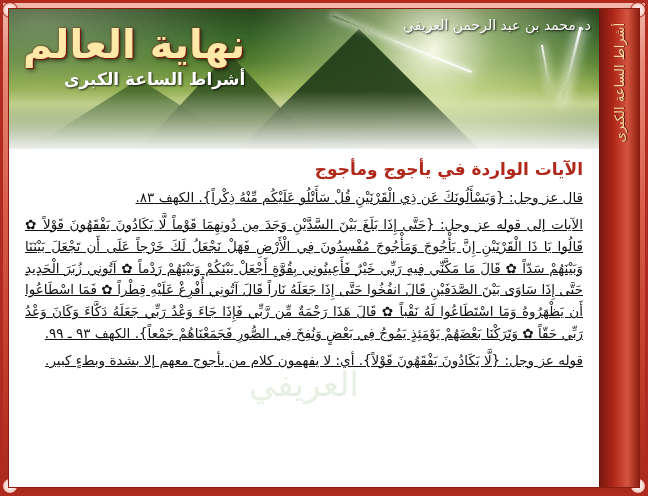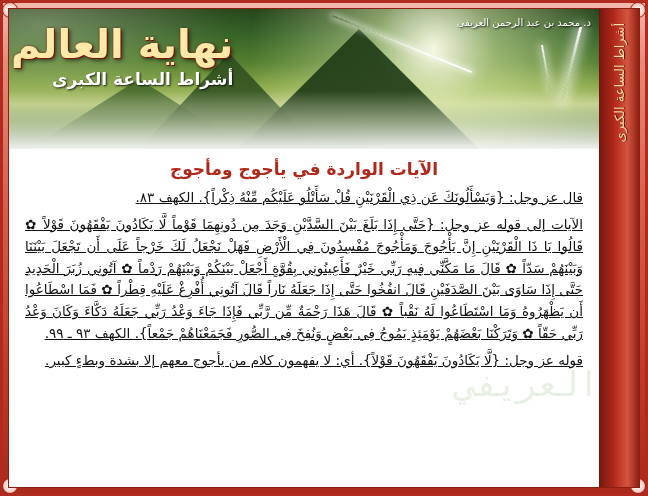--- a/index.html
+++ b/index.html
@@ -152,21 +152,21 @@
     width: 150px;
     height: 2px;
     background: linear-gradient(90deg, rgba(255,255,255,0) 0%, rgba(255,255,255,0.9) 70%, #ffffff 100%);
     transform: rotate(22deg);
     box-shadow: 0 0 6px 2px rgba(255,255,255,0.5);
   }
 
   
   .hero-title-wrap {
     position: absolute;
-    left: 2px;
+    left: 14px;
     top: 14px;
     text-align: right;
     direction: rtl;
   }
   .hero-title {
     font-size: 40px;
     font-weight: bold;
     color: #ffe9a8;
     text-shadow:
       0 0 2px #8c1f12,
@@ -181,21 +181,21 @@
     font-size: 17px;
     font-weight: bold;
     color: #ffffff;
     text-shadow: 1px 1px 2px rgba(0,0,0,0.8);
     white-space: nowrap;
   }
   .author {
     position: absolute;
     right: 8px;
     top: 8px;
-    font-size: 10px;
+    font-size: 14px;
     color: #ffffff;
     text-shadow: 1px 1px 2px rgba(0,0,0,0.85);
     white-space: nowrap;
   }
 
   
   .content {
     position: absolute;
     left: 0;
     top: 140px;
@@ -205,32 +205,33 @@
     padding: 6px 16px 8px 16px;
     box-sizing: border-box;
     direction: rtl;
     text-align: justify;
   }
   .watermark {
     position: absolute;
     left: 0;
     right: 0;
     top: 215px;
+    text-align: center;
     font-size: 34px;
     color: rgba(170,200,150,0.28);
-    font-family: Liberation Mono, monospace;
+    font-family: Liberation Sans, sans-serif;
     letter-spacing: 2px;
     pointer-events: none;
     user-select: none;
   }
   .section-title {
     color: #b0281a;
     font-size: 17px;
     font-weight: bold;
-    text-align: center;
+    text-align: right;
     margin: 4px 0 8px 0;
     text-shadow: 0 1px 0 rgba(255,255,255,0.8);
   }
   .para {
     font-size: 13.5px;
     line-height: 1.62;
     color: #111111;
     margin: 0 0 5px 0;
     text-align: justify;
     text-justify: inter-word;

